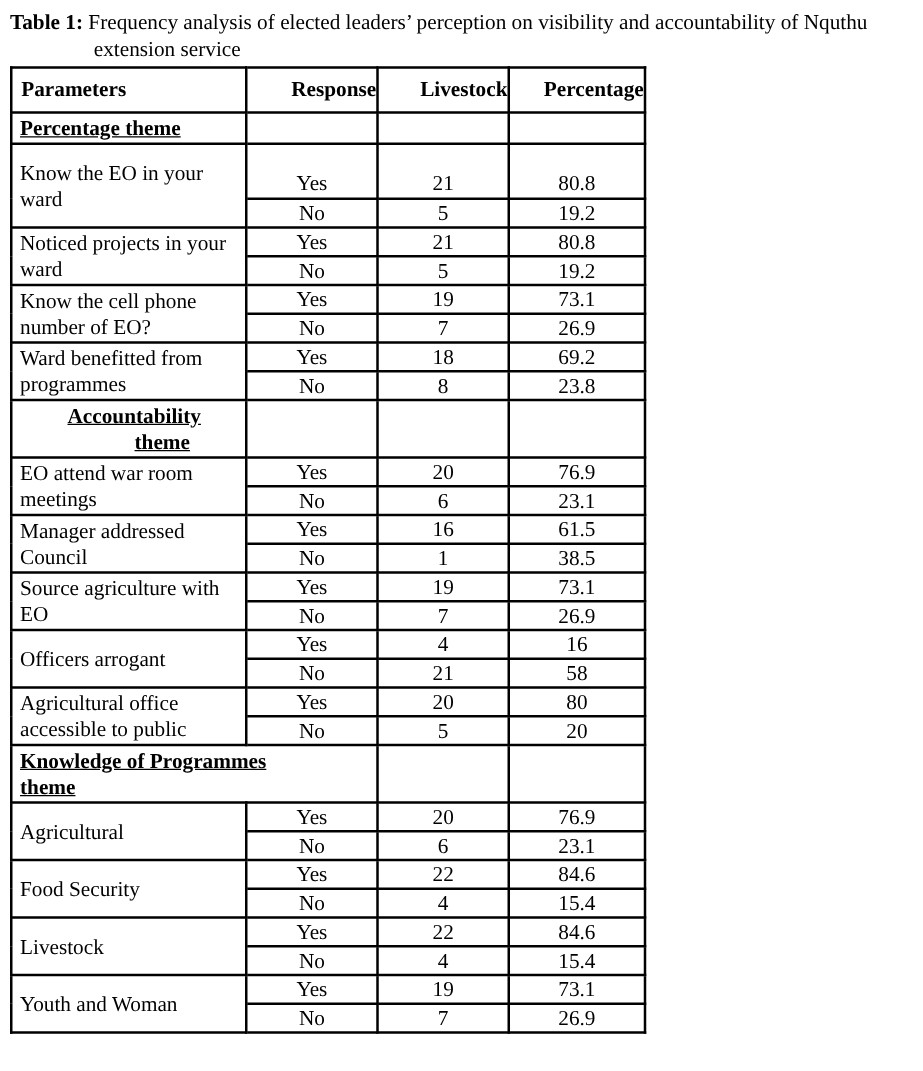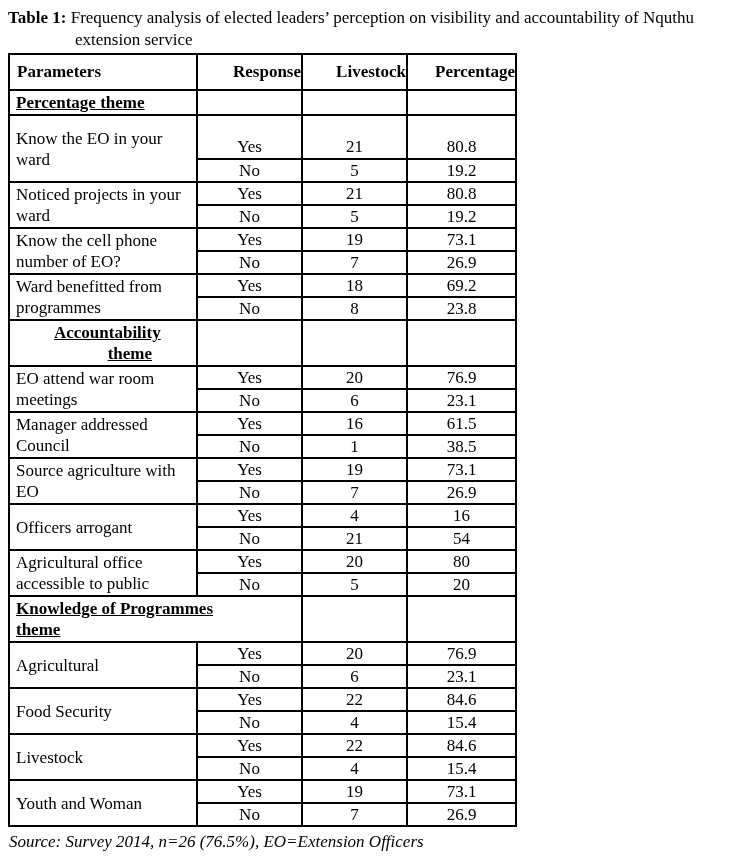--- a/index.html
+++ b/index.html
@@ -180,21 +180,21 @@
         </tr>
         <tr>
           <td rowspan="2" class="param">Officers arrogant</td>
           <td class="val">Yes</td>
           <td class="val">4</td>
           <td class="val">16</td>
         </tr>
         <tr>
           <td class="val">No</td>
           <td class="val">21</td>
-          <td class="val">54</td>
+          <td class="val">58</td>
         </tr>
         <tr>
           <td rowspan="2" class="param">Agricultural office accessible to public</td>
           <td class="val">Yes</td>
           <td class="val">20</td>
           <td class="val">80</td>
         </tr>
         <tr>
           <td class="val">No</td>
           <td class="val">5</td>
@@ -245,15 +245,14 @@
           <td class="val">73.1</td>
         </tr>
         <tr>
           <td class="val">No</td>
           <td class="val">7</td>
           <td class="val">26.9</td>
         </tr>
       </tbody>
   </table>
 
-  <p class="source-note">Source: Survey 2014, n=26 (76.5%), EO=Extension Officers</p>
 
 </div>
 
 </body></html>

